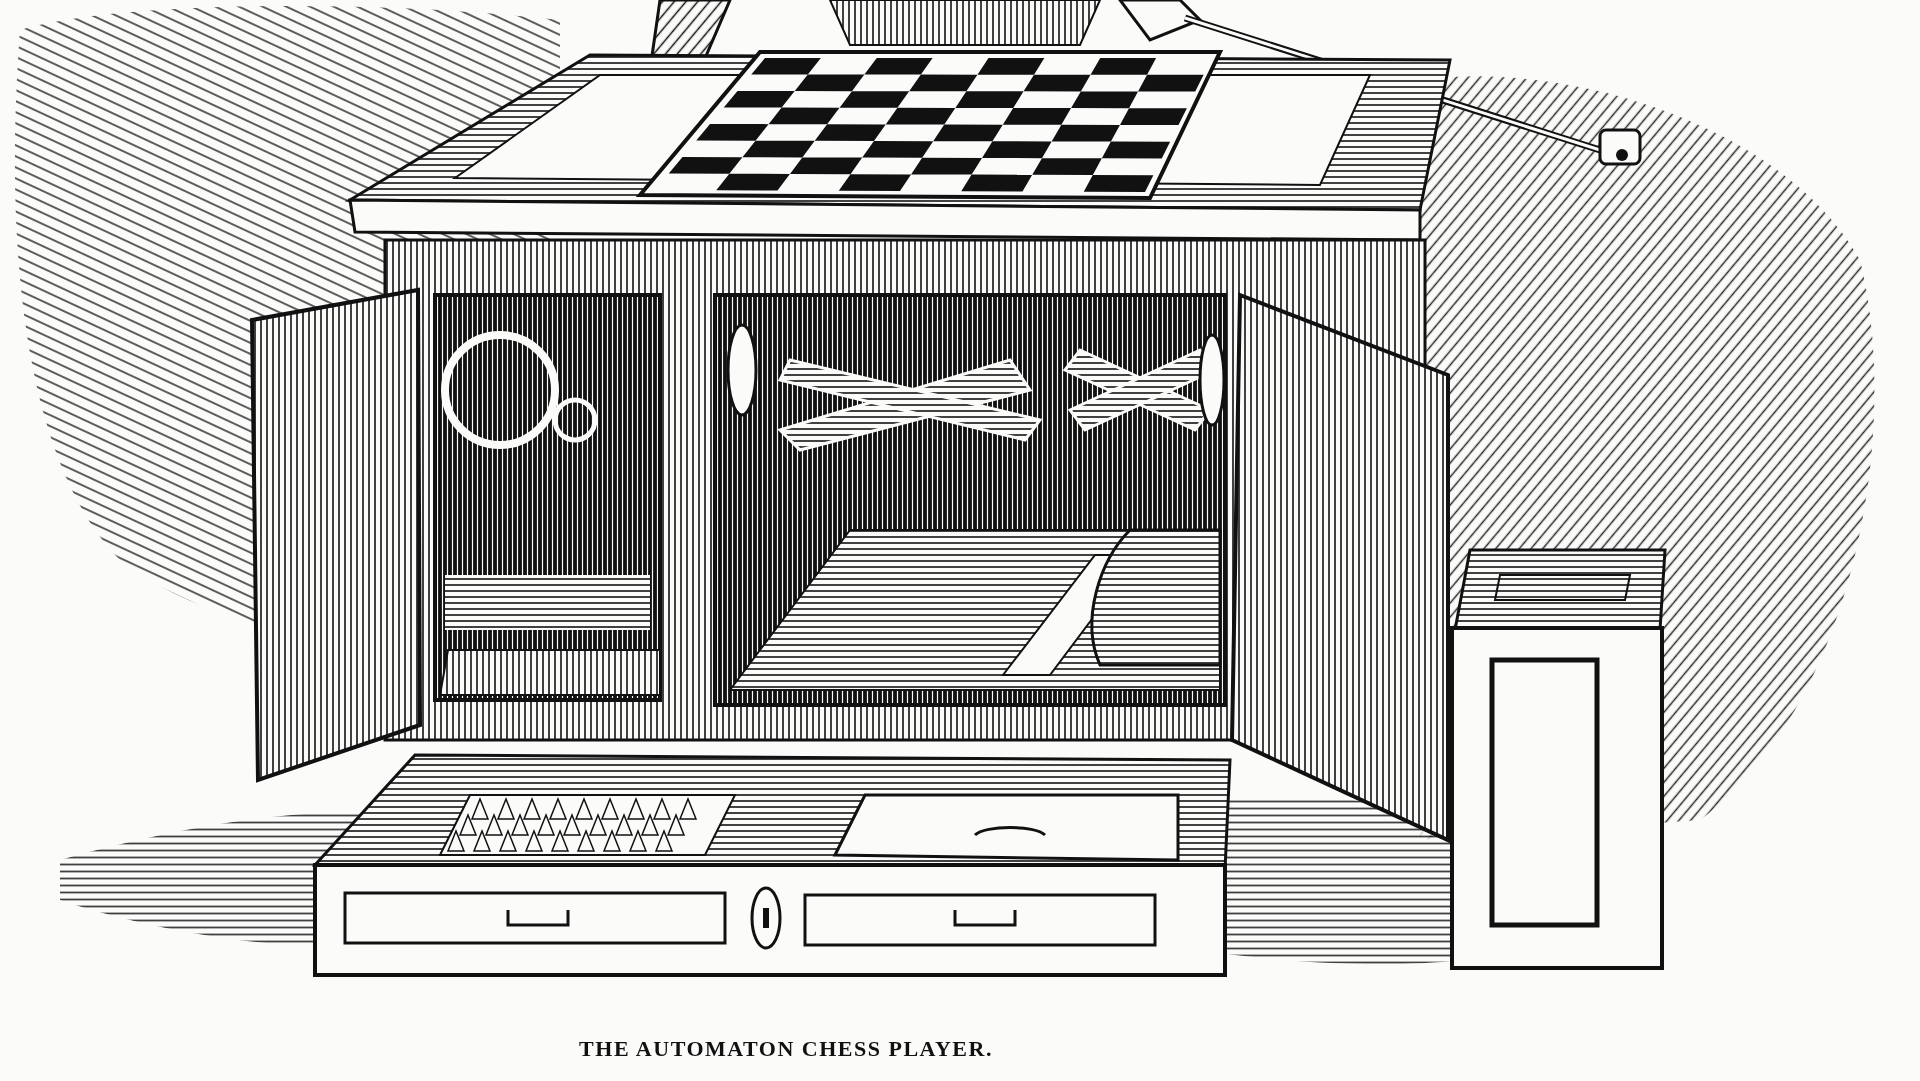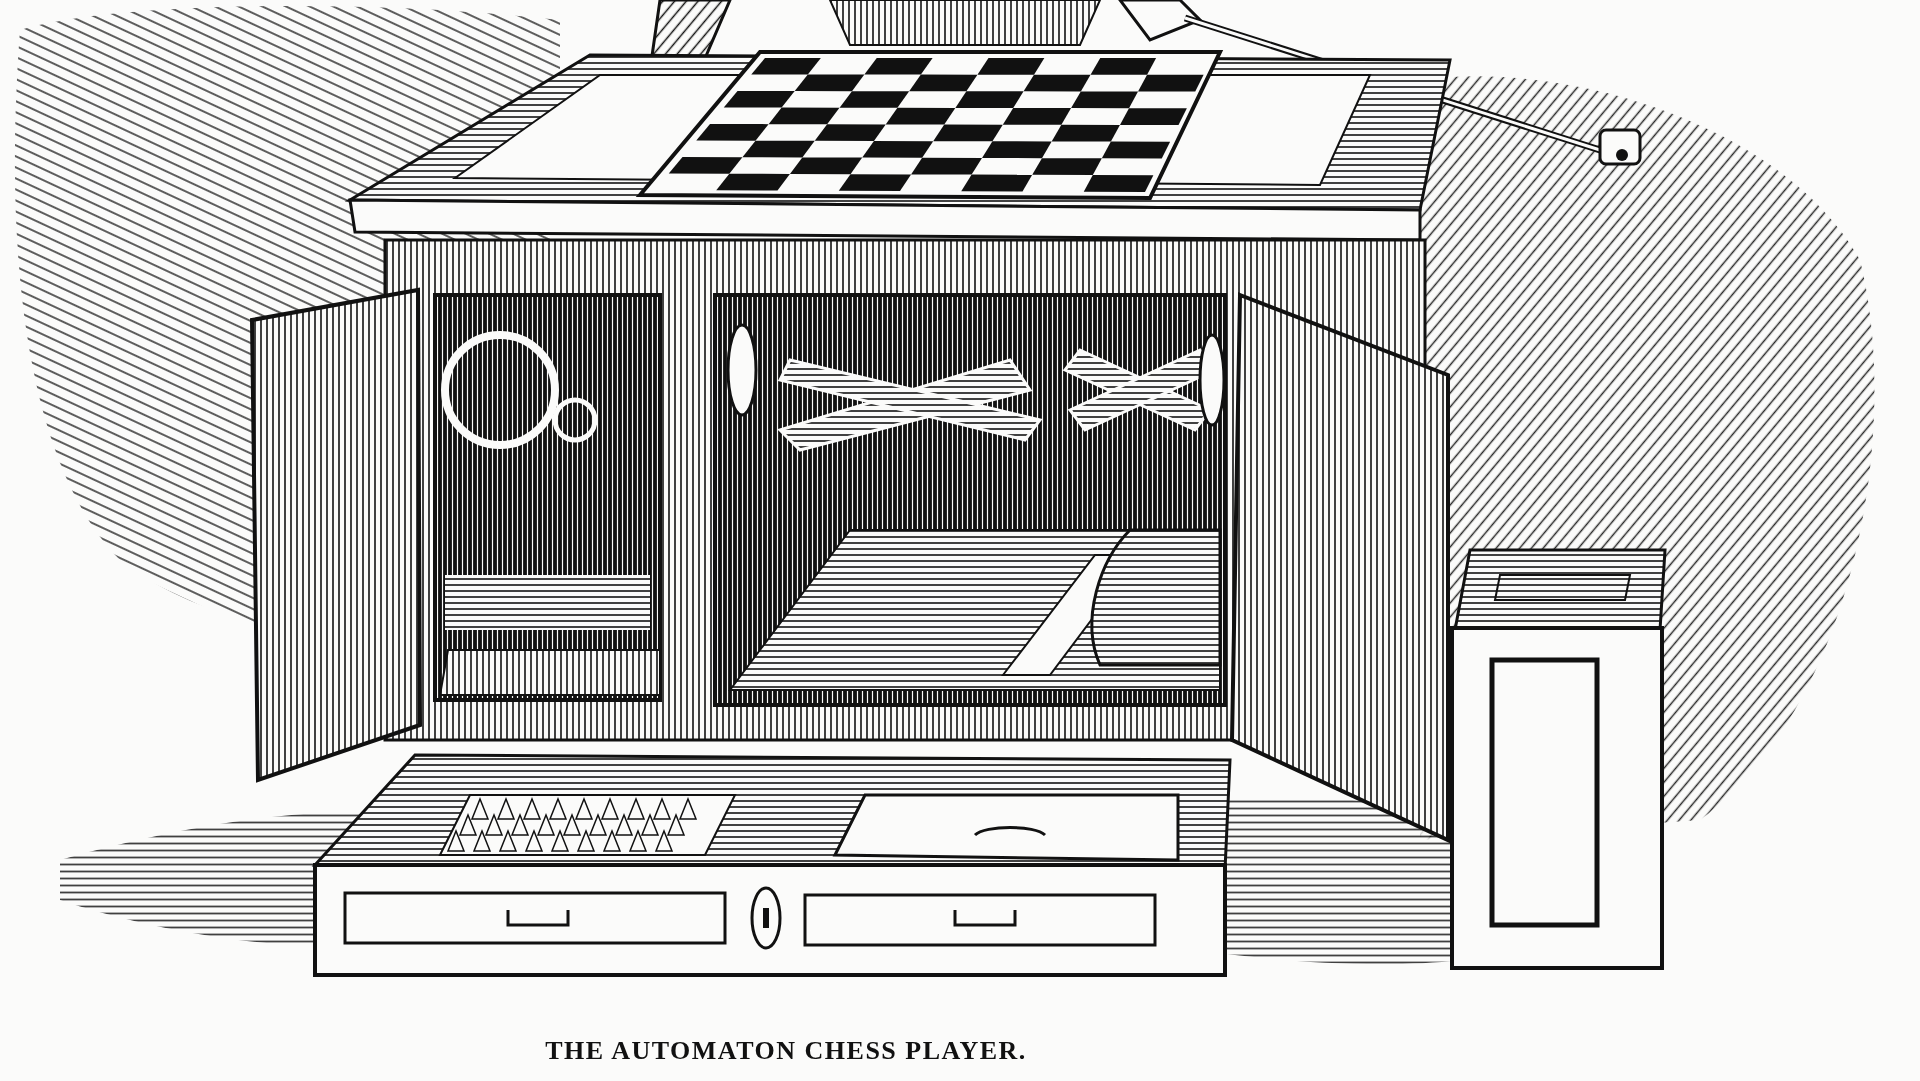--- a/index.html
+++ b/index.html
@@ -1,19 +1,19 @@
 <!DOCTYPE html>
 <html><head>
 <meta charset="utf-8">
 <style>
   html, body { margin:0; padding:0; background:#fbfbfa; }
   body { width:1920px; height:1081px; overflow:hidden; position:relative; font-family:"Liberation Serif", serif; }
   #plate { position:absolute; left:0; top:0; width:1920px; height:1081px; }
   .caption { position:absolute; left:0; width:1572px; top:1036px; text-align:center;
-    font-family:"Liberation Serif", serif; font-weight:bold; font-size:26px; letter-spacing:1.5px; color:#111; }
+    font-family:"Liberation Serif", serif; font-weight:bold; font-size:22px; letter-spacing:1.5px; color:#111; }
 </style>
 </head>
 <body>
 
 <svg id="plate" viewBox="0 0 1920 1081" xmlns="http://www.w3.org/2000/svg">
   <defs>
     <pattern id="hlines" width="8" height="6" patternUnits="userSpaceOnUse">
       <rect width="8" height="6" fill="#fbfbfa"></rect>
       <line x1="0" y1="3" x2="8" y2="3" stroke="#111" stroke-width="1.6"></line>
     </pattern>

